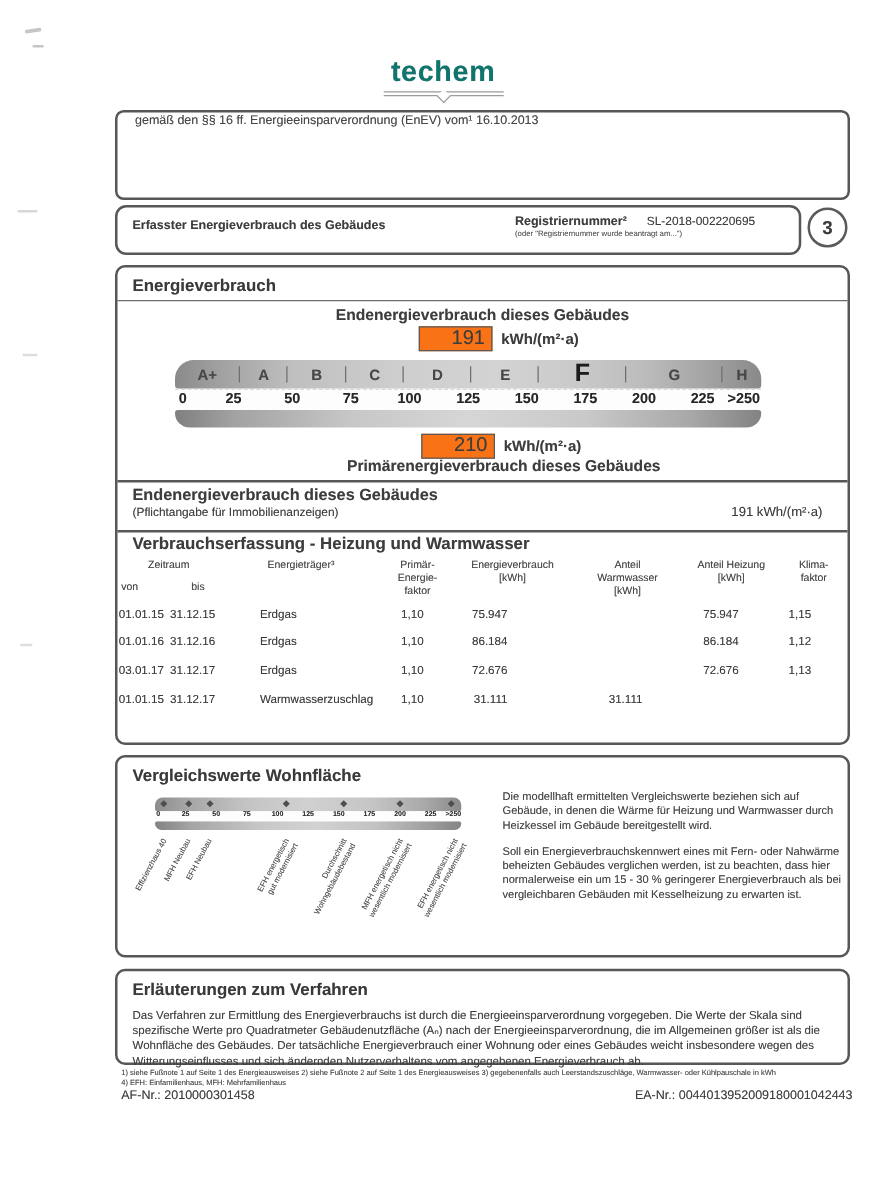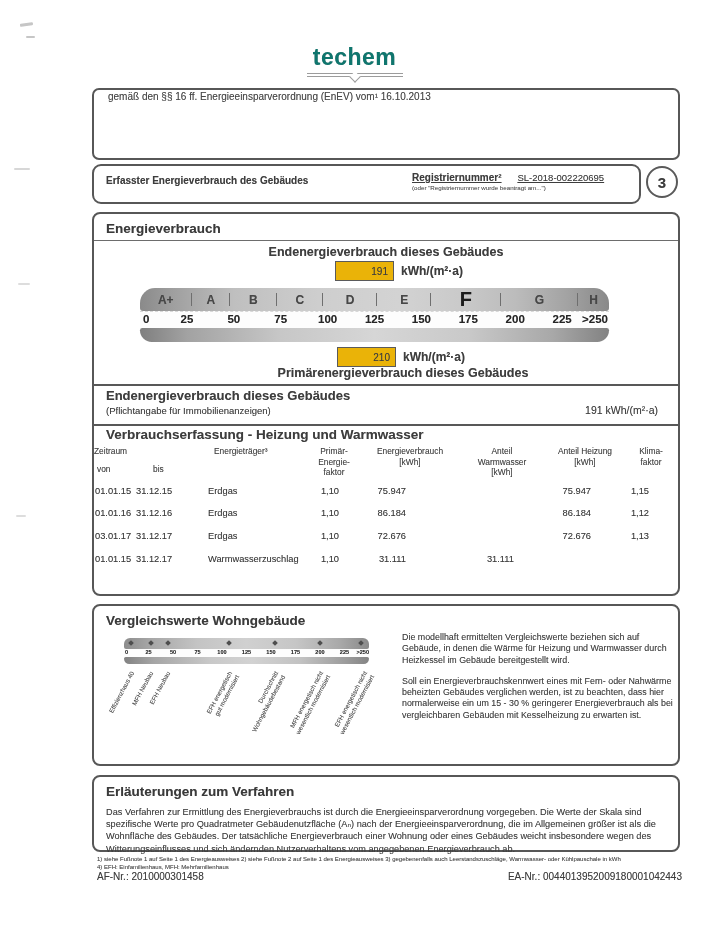--- a/index.html
+++ b/index.html
@@ -24,41 +24,41 @@
   #titleBox{left:92px;top:88px;width:584px;height:68px;border-radius:7px;}
   .title-line{display:flex;align-items:baseline;gap:12px;padding:5px 0 0 13px;}
   .big-title{font-size:34px;font-weight:bold;color:#3c3c3c;letter-spacing:-.5px;}
   .title-suffix{font-size:18px;font-weight:bold;color:#3c3c3c;}
   .law-line{padding:1px 0 0 14px;font-size:10px;color:#474747;}
 
   
   #headerBar{left:92px;top:164px;width:545px;height:36px;border-radius:9px;}
   .hb-title{position:absolute;left:12px;top:9px;font-size:10px;font-weight:bold;}
   .hb-reg{position:absolute;left:318px;top:6px;}
-  .hb-reg-row{display:flex;gap:16px;align-items:baseline;text-decoration:underline;}
+  .hb-reg-row{display:flex;gap:16px;align-items:baseline;}
   .hb-reg-label{font-size:10px;font-weight:bold;}
   .hb-reg-value{font-size:9.5px;}
   .hb-reg-note{font-size:6.2px;color:#5a5a5a;margin-top:1px;}
   #pageCircle{position:absolute;left:646px;top:166px;width:28px;height:28px;border:2px solid #5a5a5a;
     border-radius:50%;display:flex;align-items:center;justify-content:center;
     font-size:15px;font-weight:bold;background:#fff;}
 
   
   #box1{left:92px;top:212px;width:584px;height:380px;}
   #box2{left:92px;top:604px;width:584px;height:158px;}
   #box3{left:92px;top:775px;width:584px;height:73px;}
   .sec-title{position:absolute;left:12px;top:7px;font-size:13.5px;font-weight:bold;color:#3a3a3a;}
   .sec-underline{position:absolute;left:0;right:0;top:26px;border-top:1px solid #6d6d6d;}
   .divider{position:absolute;left:0;right:0;border-top:2px solid #585858;}
 
   
   .center-label{position:absolute;left:0;right:0;text-align:center;font-weight:bold;font-size:12.5px;}
   .val-row{position:absolute;left:0;right:0;display:flex;justify-content:center;align-items:center;gap:7px;}
   .val-box{width:52px;height:18px;border:1.5px solid #5a5a5a;display:flex;align-items:center;
-    justify-content:flex-end;padding-right:5px;font-size:10px;background:#eab308;}
+    justify-content:flex-end;padding-right:5px;font-size:16px;background:#f97316;}
   .val-unit{font-size:12px;font-weight:bold;}
 
   
   .scale{position:absolute;left:46px;top:74px;width:469px;}
   .scale-top{display:flex;height:23px;border-radius:15px 15px 3px 3px;
     background:linear-gradient(90deg,#8a8a8a 0%,#9f9f9f 7%,#bfbfbf 20%,#cecece 38%,#d3d3d3 55%,#cacaca 68%,#bcbcbc 80%,#a3a3a3 91%,#898989 100%);}
   .seg{position:relative;display:flex;align-items:center;justify-content:center;
     font-size:12px;font-weight:600;color:#474747;}
   .seg:not(:last-child)::after{content:"";position:absolute;right:0;top:5px;bottom:5px;width:1px;background:#6f6f6f;}
   .seg.current{font-size:20px;font-weight:bold;color:#1c1c1c;}
@@ -75,21 +75,21 @@
   .strip-val{position:absolute;right:20px;top:190px;font-size:10.5px;}
 
   
   .tbl-title{position:absolute;left:12px;top:213px;font-size:13.5px;font-weight:bold;}
   .t-head,.t-row{position:absolute;left:0;width:100%;display:grid;
     grid-template-columns:42px 66px 104px 56px 96px 88px 78px 54px;}
   .t-head{top:232px;font-size:8.4px;color:#454545;}
   .th{text-align:center;white-space:pre-line;line-height:1.25;}
   .th.left{text-align:left;padding-left:12px;}
   .zspan{grid-column:1/3;display:flex;flex-direction:column;}
-  .zt{padding-right:26px;}
+  .zt{text-align:center;padding-right:26px;}
   .zsub{display:flex;margin-top:8px;}
   .zsub span:first-child{width:42px;padding-left:3px;}
   .zsub span:last-child{padding-left:14px;}
   .t-row{font-size:9.3px;color:#3a3a3a;}
   .c-von{padding-left:1px;}
   .c-traeger{padding-left:6px;}
   .c-pef{text-align:right;padding-right:23px;}
   .c-verb{text-align:right;padding-right:52px;}
   .c-ww{text-align:right;padding-right:32px;}
   .c-heiz{text-align:right;padding-right:33px;}
@@ -270,21 +270,21 @@
       <div class="c-traeger">Warmwasserzuschlag</div>
       <div class="c-pef">1,10</div>
       <div class="c-verb">31.111</div>
       <div class="c-ww">31.111</div>
       <div class="c-heiz"></div>
       <div class="c-klima"></div>
     </div>
   </div>
 
   <div class="box" id="box2">
-    <div class="sec-title">Vergleichswerte Wohngebäude</div>
+    <div class="sec-title">Vergleichswerte Wohnfläche</div>
 
     <div class="cmp-scale">
       <div class="cmp-top">
         <span class="mk" style="left:2%;"></span>
         <span class="mk" style="left:10%;"></span>
         <span class="mk" style="left:17%;"></span>
         <span class="mk" style="left:42%;"></span>
         <span class="mk" style="left:61%;"></span>
         <span class="mk" style="left:79%;"></span>
         <span class="mk" style="left:96%;"></span>

